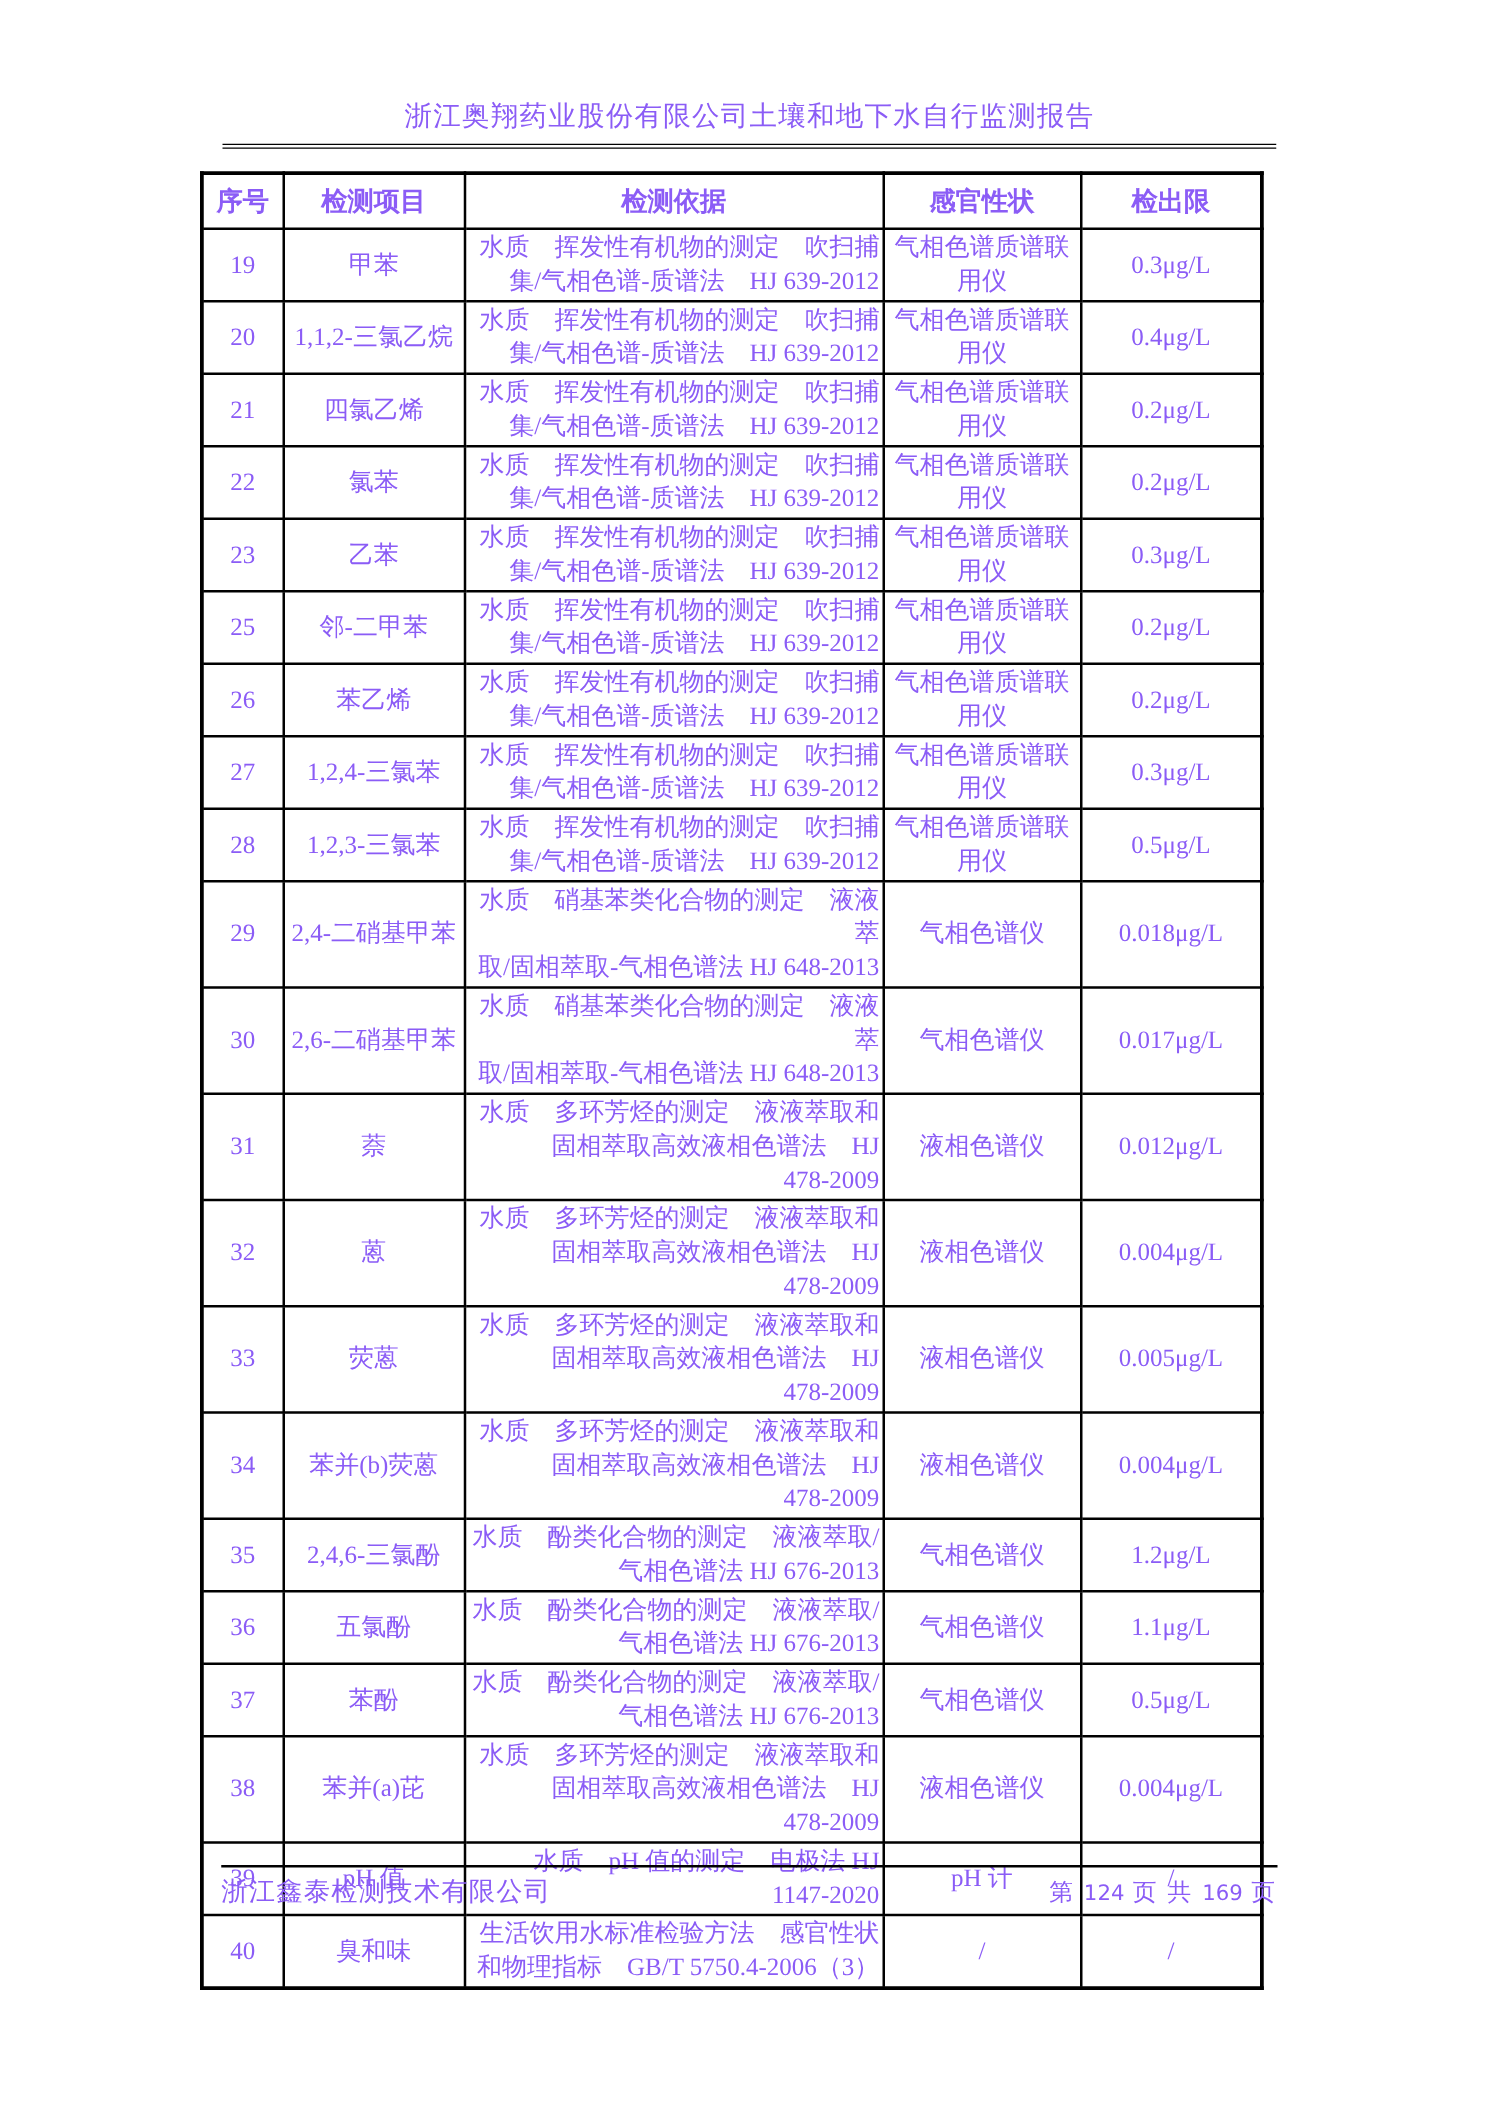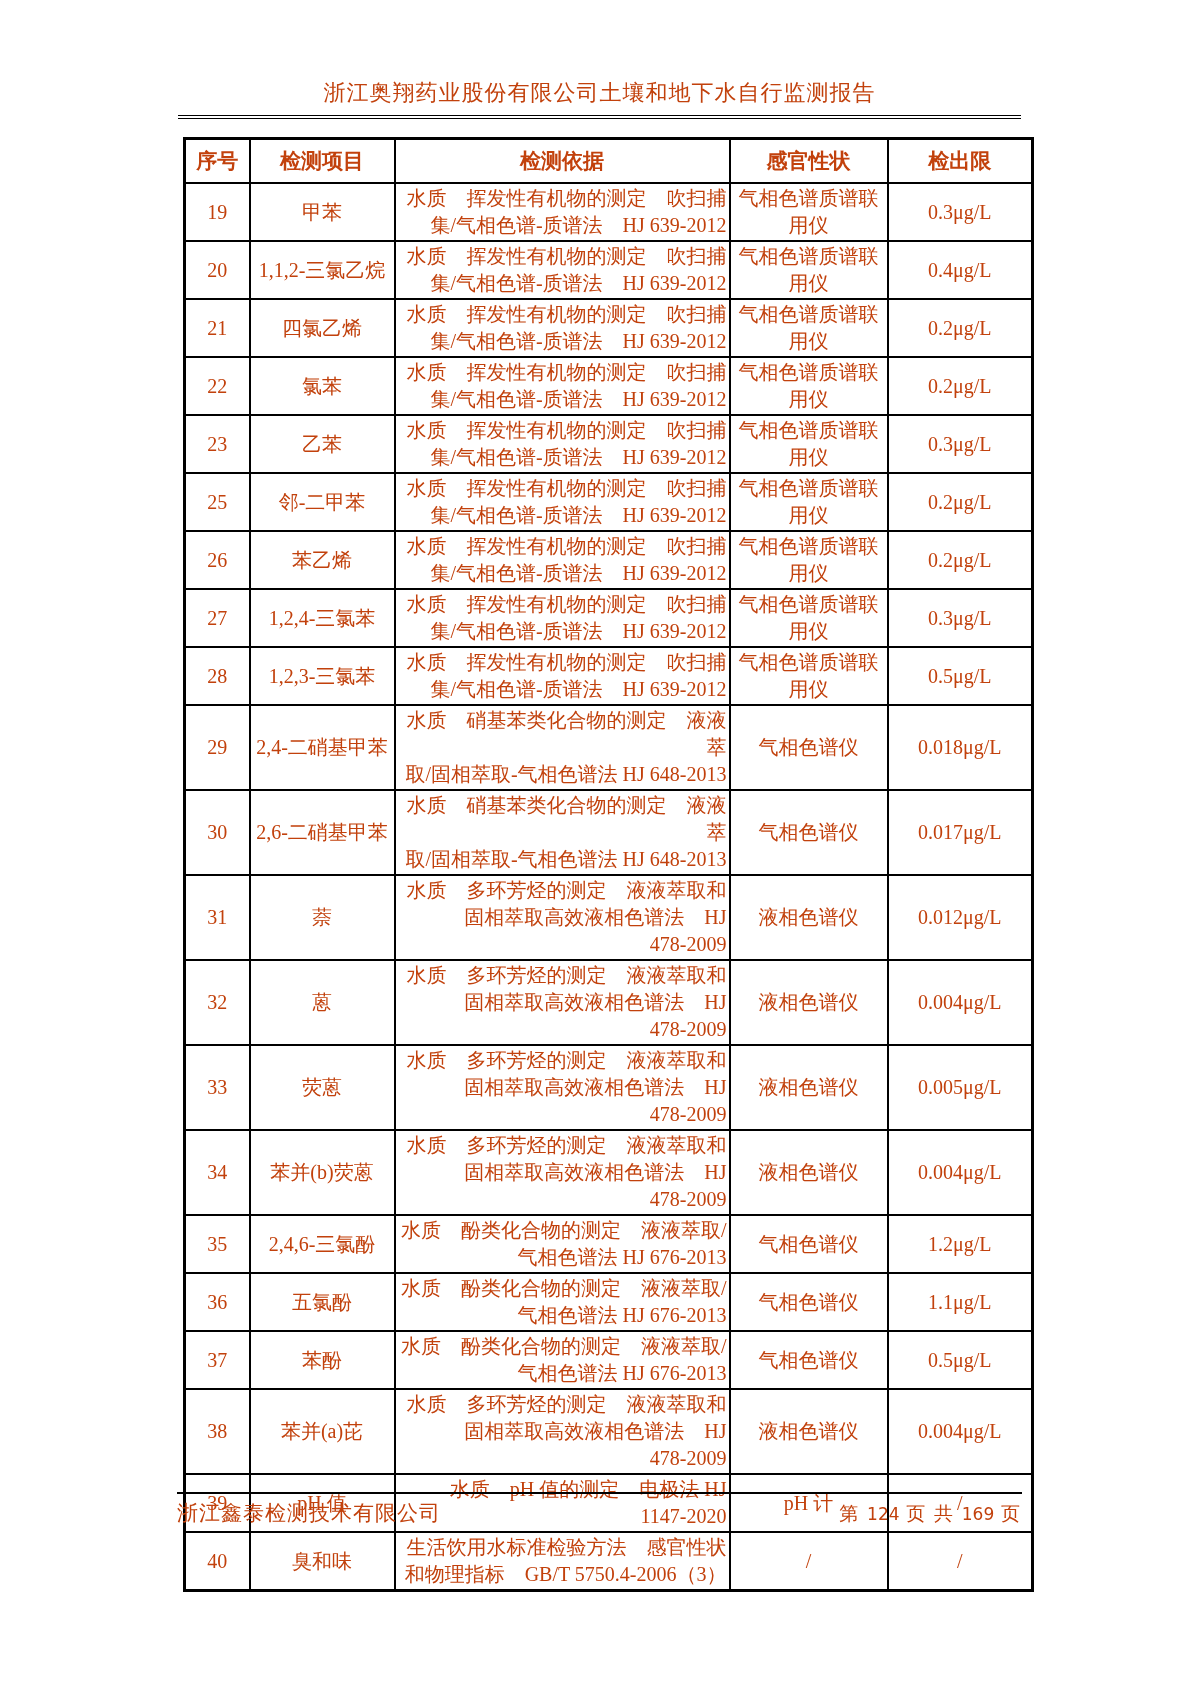--- a/index.html
+++ b/index.html
@@ -5,42 +5,42 @@
   html, body {
     margin: 0;
     padding: 0;
     background: #ffffff;
   }
   .page {
     position: relative;
     width: 1199px;
     height: 1696px;
     background: #ffffff;
-    color: #c2410c;
+    color: #8b5cf6;
     font-family: "Liberation Serif", "DejaVu Serif", serif;
     overflow: hidden;
   }
   .doc-header {
     position: absolute;
     top: 78px;
     left: 178px;
     width: 843px;
     text-align: center;
     border-bottom: 4px double #000000;
     padding-bottom: 7px;
   }
   .doc-title {
     font-size: 22px;
     letter-spacing: 1px;
     white-space: nowrap;
   }
   .report-table {
     position: absolute;
     top: 137px;
-    left: 183px;
+    left: 160px;
     width: 848px;
     border-collapse: collapse;
     table-layout: fixed;
     border: 3px solid #000000;
   }
   .report-table th,
   .report-table td {
     border: 2px solid #000000;
   }
   .report-table th {

